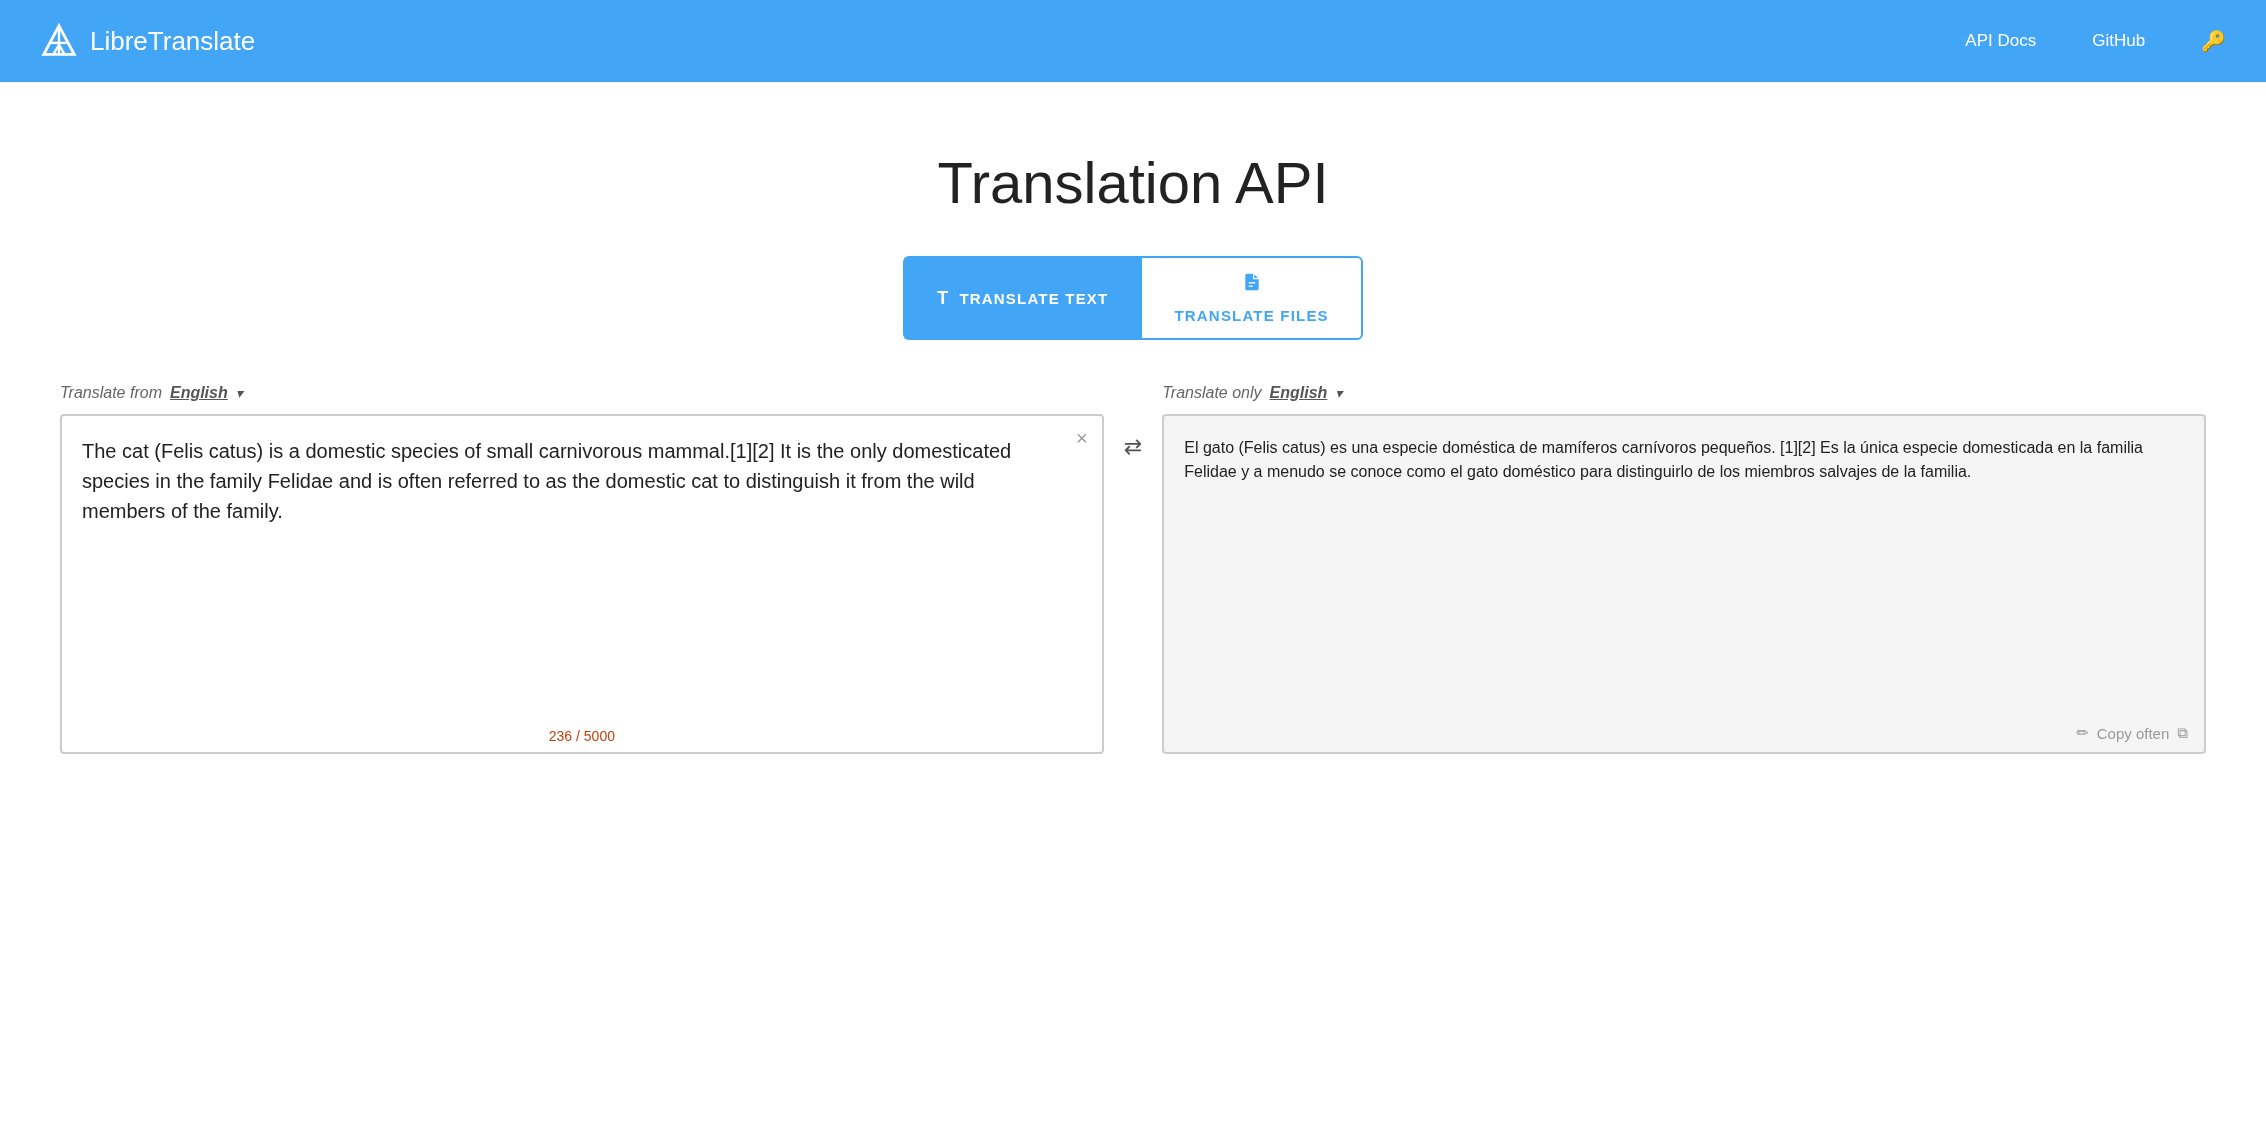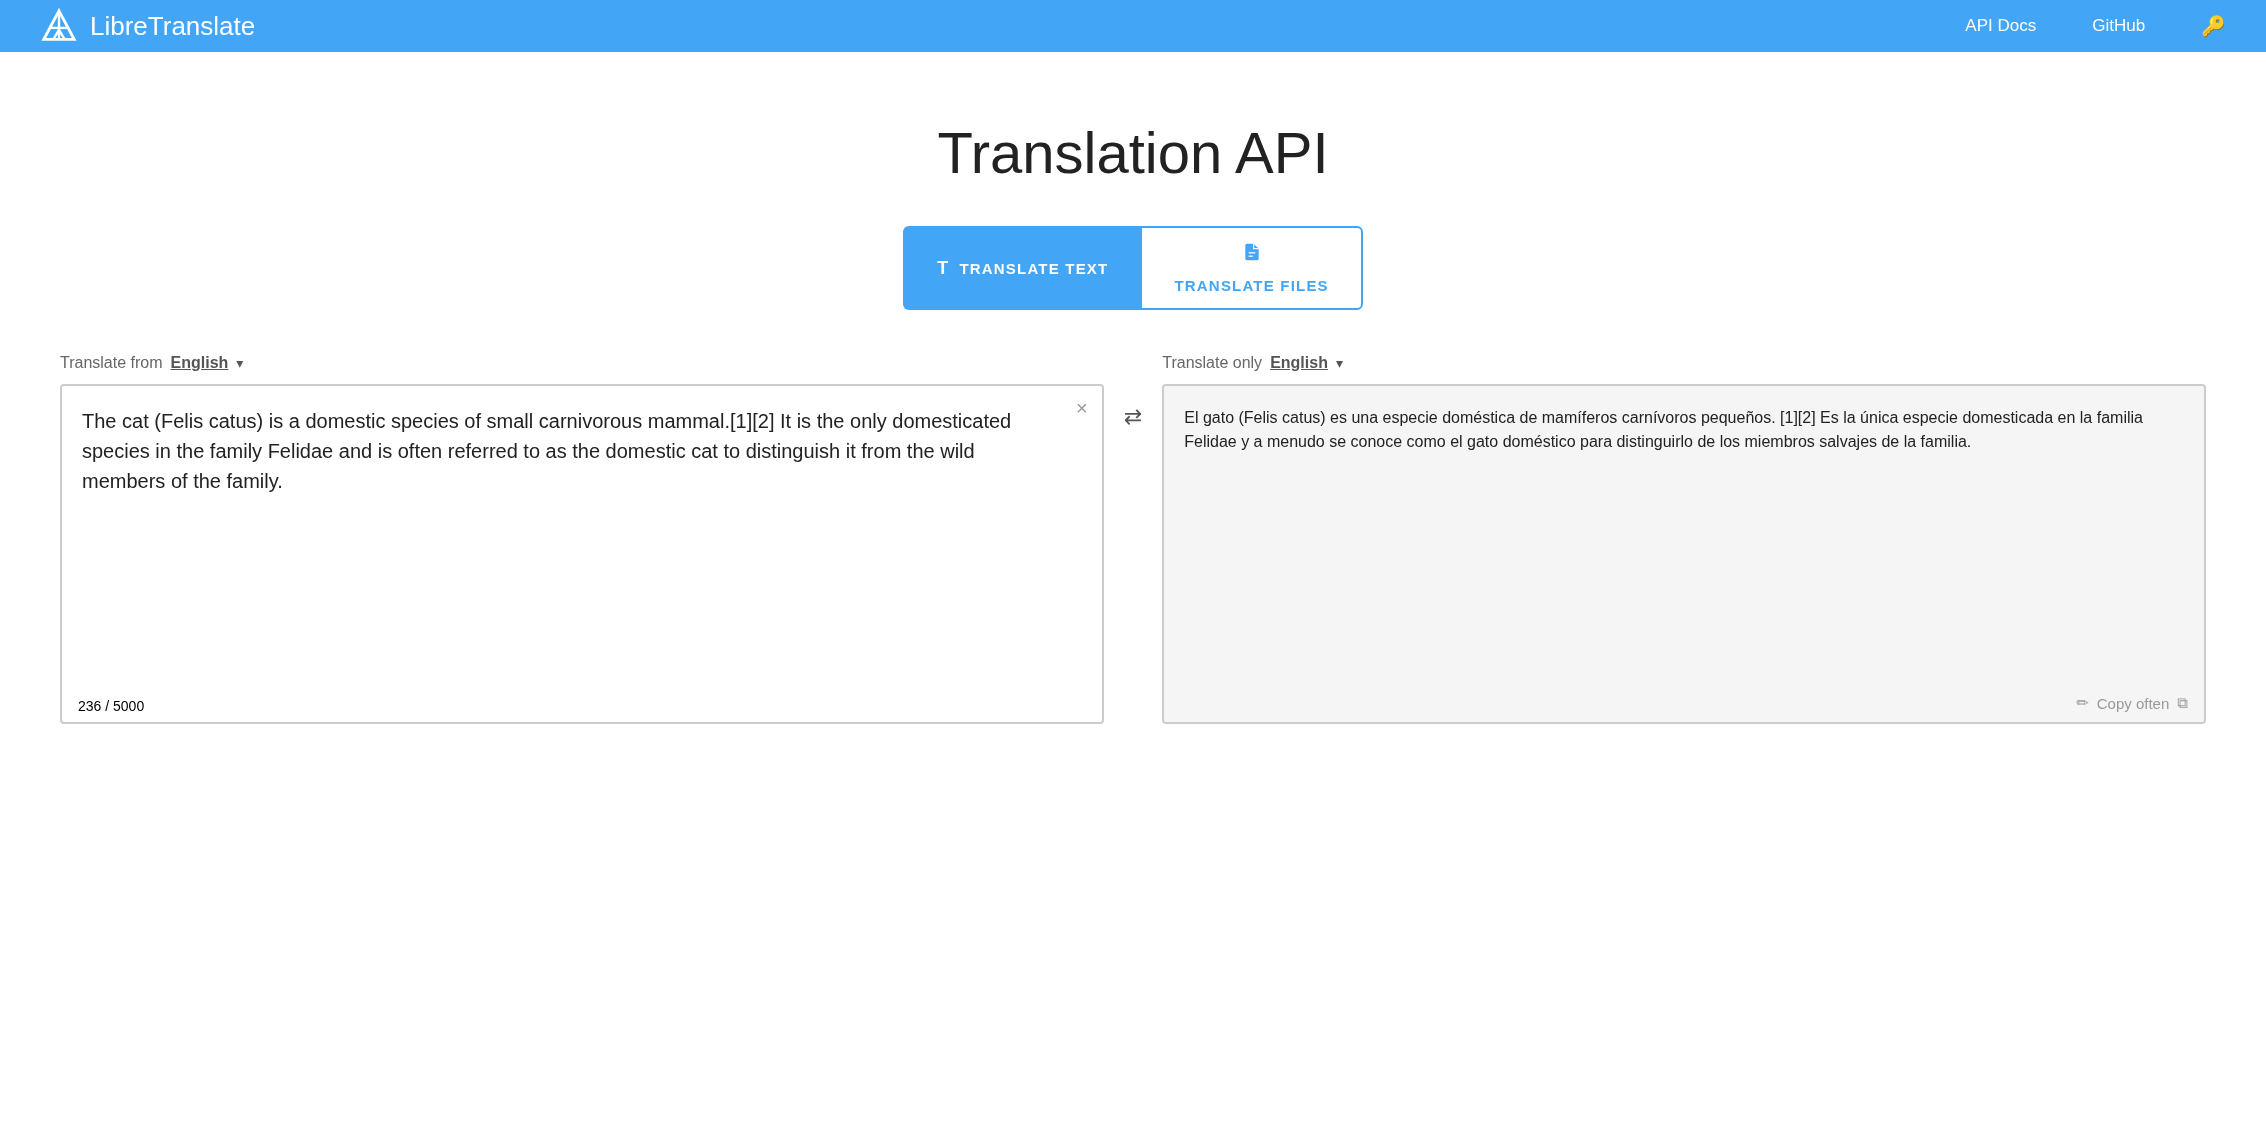--- a/index.html
+++ b/index.html
@@ -11,21 +11,21 @@
     body {
       font-family: 'Segoe UI', Arial, sans-serif;
       background: #ffffff;
       color: #333;
     }
 
     
     header {
       background: #42a5f5;
       padding: 0 40px;
-      height: 52px;
+      height: 82px;
       display: flex;
       align-items: center;
       justify-content: space-between;
     }
 
     .header-logo {
       display: flex;
       align-items: center;
       gap: 12px;
       color: white;
@@ -123,20 +123,21 @@
       flex: 1;
     }
 
     .lang-selector {
       display: flex;
       align-items: center;
       gap: 8px;
       margin-bottom: 12px;
       font-size: 16px;
       color: #555;
+      font-style: italic;
     }
 
     .lang-selector-label {
       color: #666;
     }
 
     .lang-name {
       font-weight: 700;
       text-decoration: underline;
       cursor: pointer;
@@ -175,24 +176,24 @@
       right: 14px;
       background: none;
       border: none;
       font-size: 20px;
       color: #999;
       cursor: pointer;
       line-height: 1;
     }
 
     .char-count {
-      text-align: left;
+      text-align: center;
       padding: 8px 16px;
       font-size: 14px;
-      color: #000000;
+      color: #c2410c;
     }
 
     
     .output-panel {
       flex: 1;
     }
 
     .output-textarea-wrapper {
       position: relative;
       border: 2px solid #ccc;

